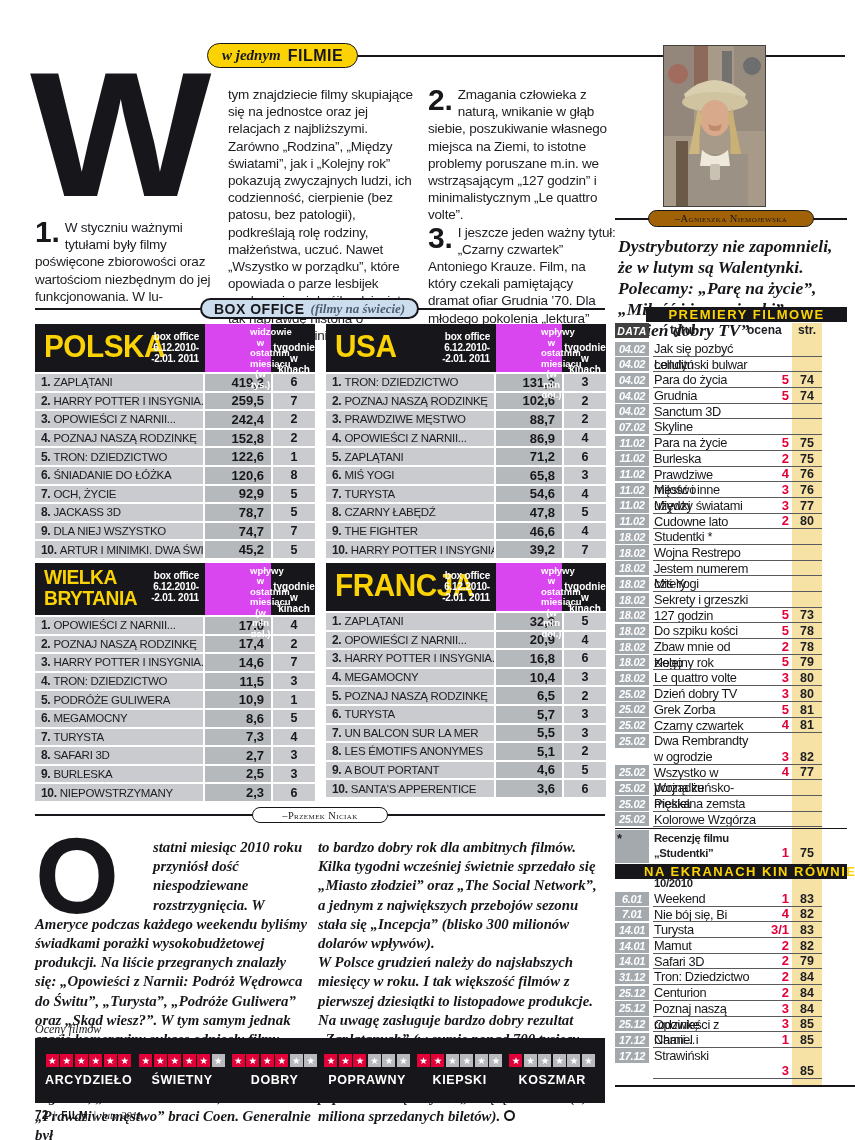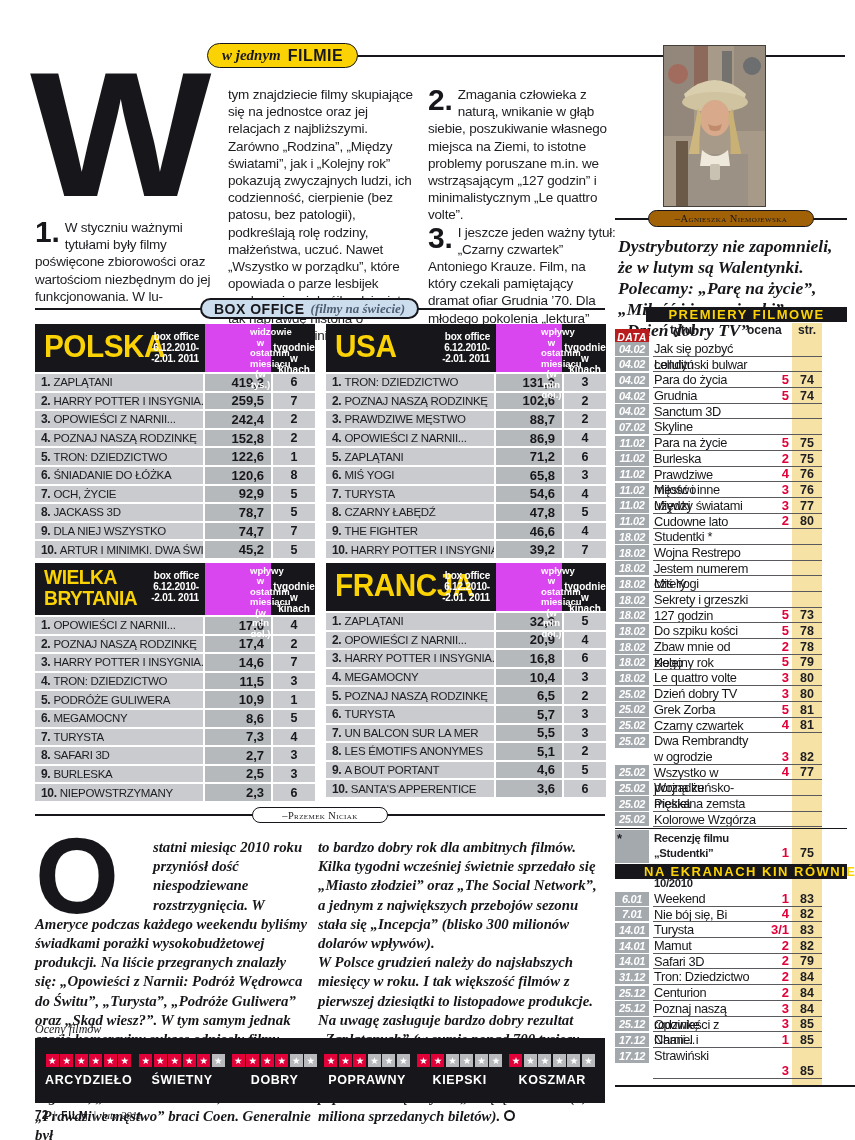--- a/index.html
+++ b/index.html
@@ -99,21 +99,21 @@
   #footer .fi { font-family:"Liberation Serif",serif; font-style:italic; font-size:11px; }
   
   #sidebar { position:absolute; top:305px; left:615px; width:232px; height:790px; }
   .sd-hbar { position:absolute; left:31px; width:201px; height:15px; background:#17171b;
     display:flex; align-items:center; justify-content:center; }
   .sd-hbar span { color:#fbd304; font-weight:800; font-size:13px; letter-spacing:1.5px; white-space:nowrap; }
   #premiery-bar { top:2px; }
   #ekrany-bar { top:559px; left:0; width:232px;padding-left:48px; }
   .cream { position:absolute; left:177px; top:18px; width:30px; height:762px; background:#f6e2a4; }
   .sd-colhead { position:absolute; top:18px; left:0; width:232px; height:16px; }
-  .sd-colhead .dth { position:absolute; left:0; top:6px; width:34px; height:15px; background:#b91c1c; color:#fff;
+  .sd-colhead .dth { position:absolute; left:0; top:0; width:34px; height:15px; background:#404040; color:#fff;
     font-weight:800; font-style:italic; font-size:10.5px; display:flex; align-items:center; justify-content:center; letter-spacing:.5px; }
   .sd-colhead .tyt { position:absolute; left:55px; font-weight:800; font-size:12px; }
   .sd-colhead .oc { position:absolute; left:132px; font-weight:800; font-size:12px; }
   .sd-colhead .st { position:absolute; left:177px; width:30px; text-align:center; font-weight:800; font-size:12px; }
   .sd-rows { position:absolute; left:0; width:232px; display:flex; flex-direction:column; }
   #premiery-rows { top:36px; }
   #ekrany-rows { top:586px; }
   .sd-row { position:relative; height:15.7px; }
   .sd-row.tall { height:31.4px; }
   .sd-date { position:absolute; left:0; top:.5px; bottom:1px; width:34px; background:#a4a9ae; color:#fff;

